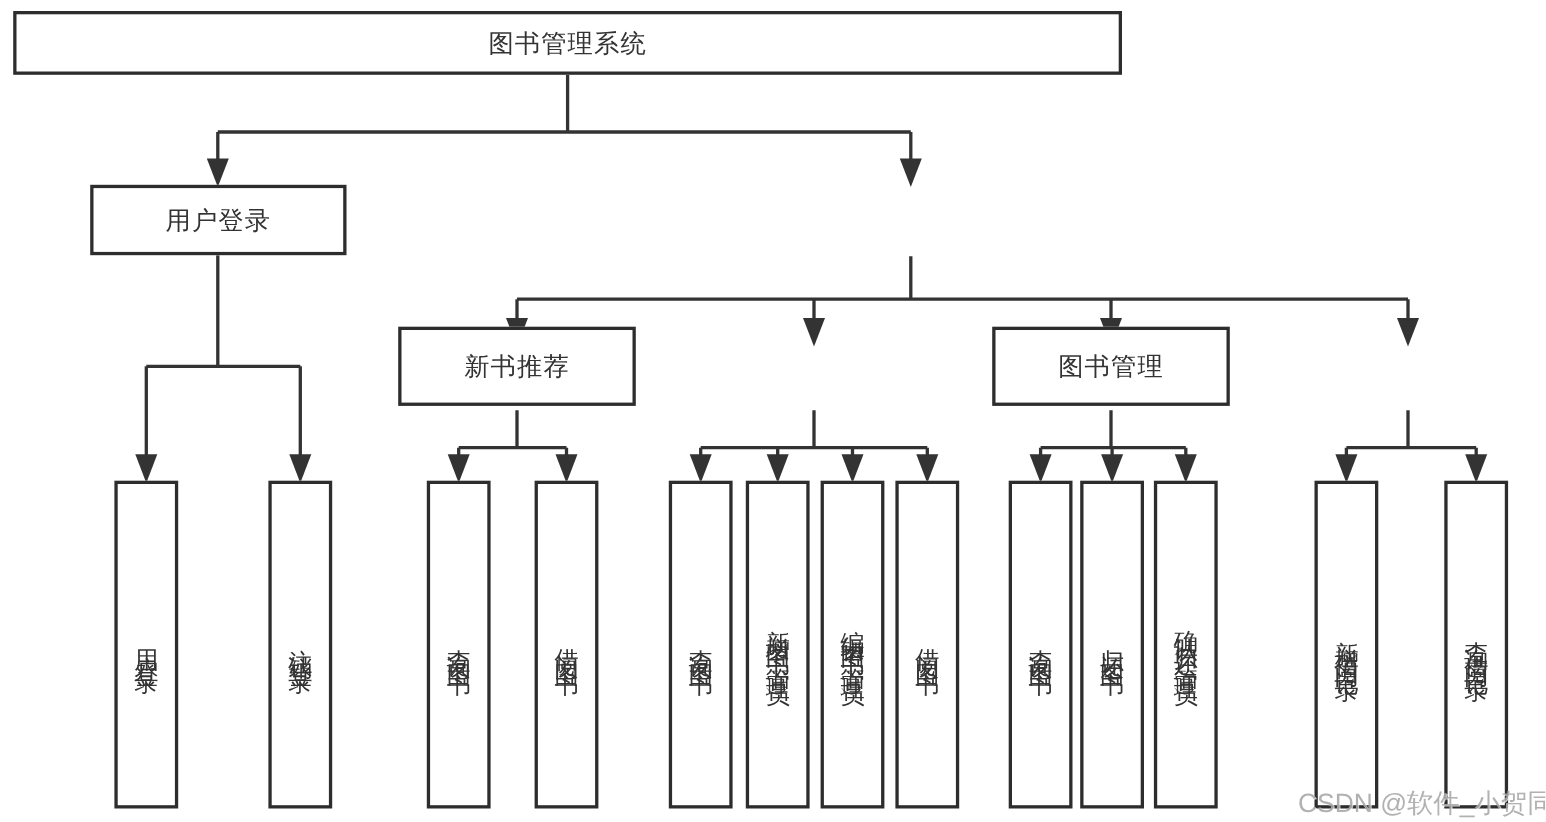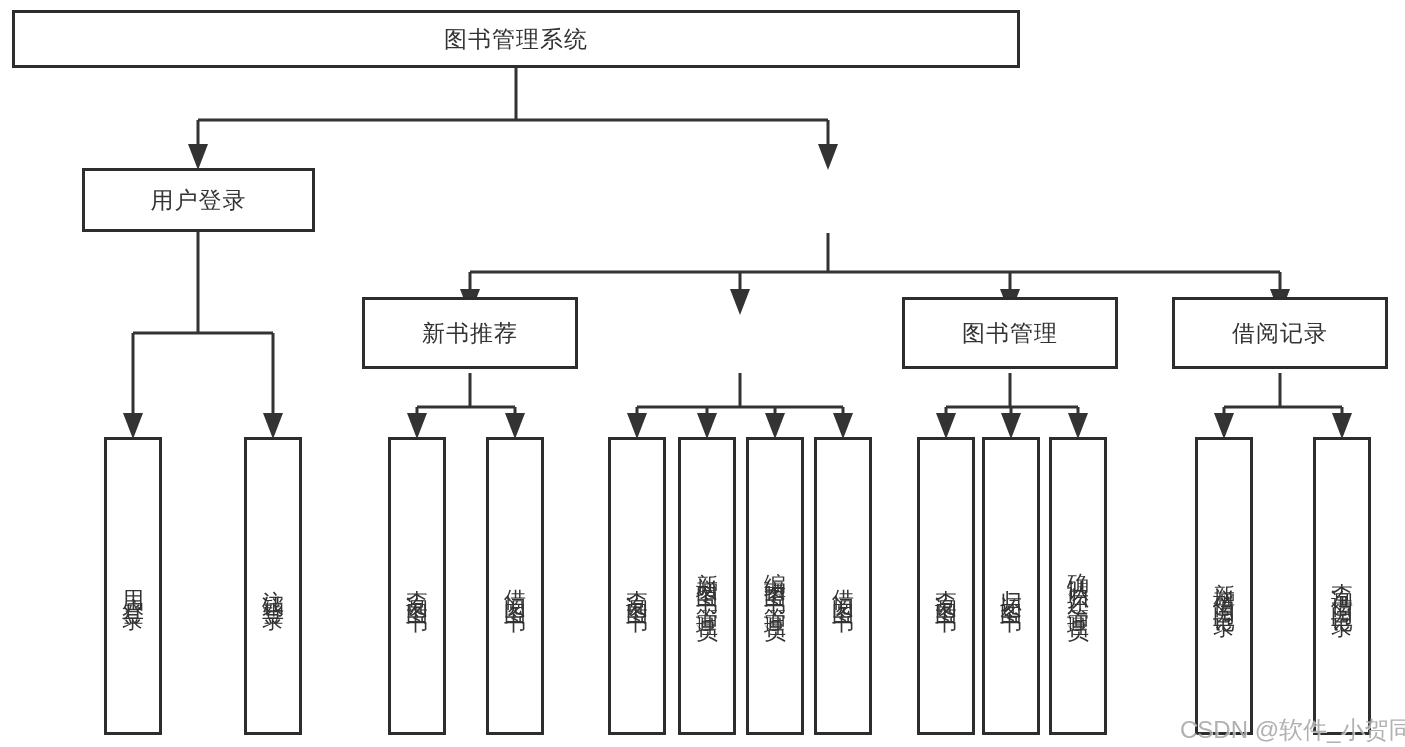--- a/index.html
+++ b/index.html
@@ -130,23 +130,20 @@
   <div class="node hnode n-login">
     <span>用户登录</span>
   </div>
 
   <div class="node hnode l3 n-newbook">
     <span>新书推荐</span>
   </div>
   <div class="node hnode l3 n-current">
     <span>图书管理</span>
   </div>
-  <div class="node hnode l3 n-records">
-    <span>借阅记录</span>
-  </div>
 
   <div class="node vnode leaf lf-1">
     <span class="vtext">用户登录</span>
   </div>
   <div class="node vnode leaf lf-2">
     <span class="vtext">注销登录</span>
   </div>
 
   <div class="node vnode leaf lf-3">
     <span class="vtext">查询图书</span>

